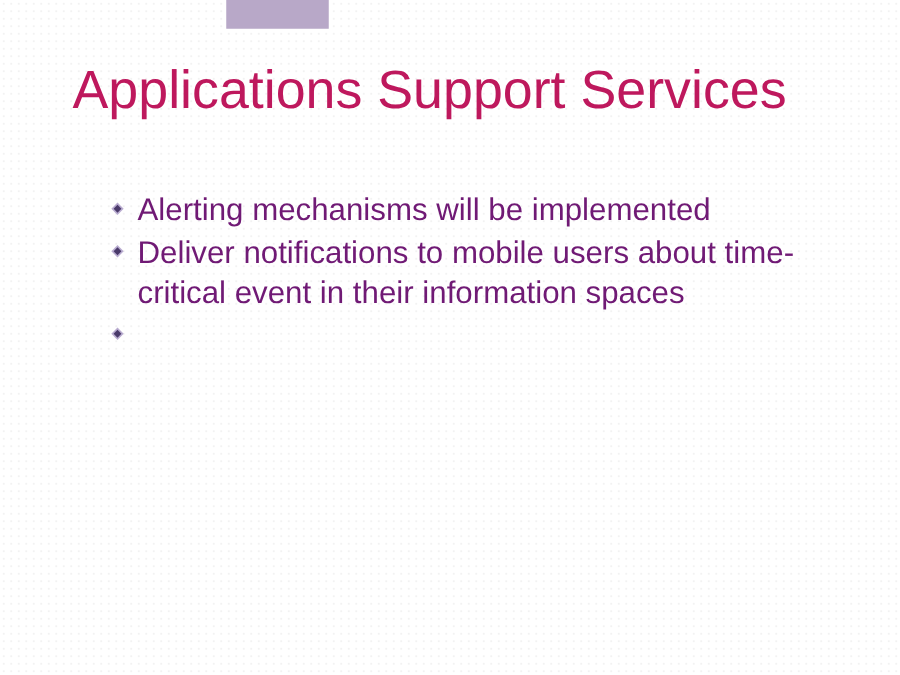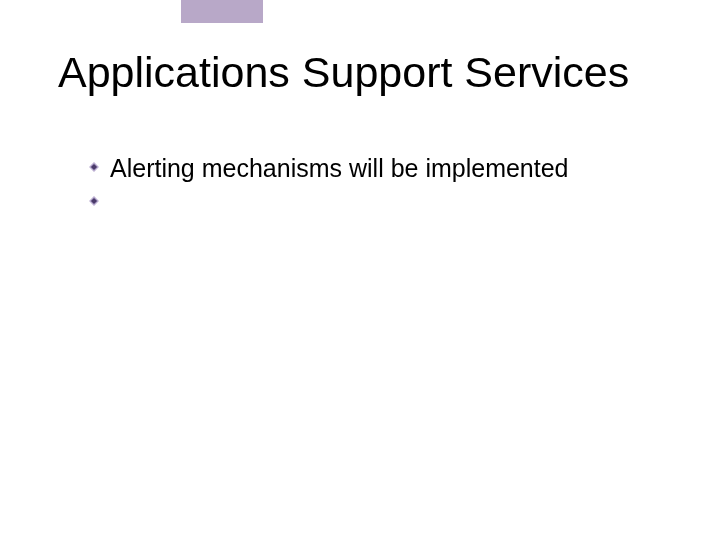--- a/index.html
+++ b/index.html
@@ -28,28 +28,28 @@
   }
   .slide{
     position:absolute;inset:0;
     box-sizing:border-box;
   }
   .title{
     position:absolute;
     left:58px;top:48px;
     font-family:"Trebuchet MS","Segoe UI",sans-serif;
     font-size:43px;
-    color:#000000;
+    color:#be185d;
     letter-spacing:0px;
     font-weight:400;
   }
   .body{
     position:absolute;
     left:88px;top:152px;right:60px;
-    color:#000000;
+    color:#701a75;
     font-size:25px;
     line-height:1.28;
   }
   .item{
     position:relative;
     padding-left:22px;
     margin-bottom:2px;
   }
   .bullet{
     position:absolute;
@@ -73,20 +73,29 @@
     <div class="item">
       <span class="bullet">
         <svg width="12" height="12" viewBox="0 0 12 12">
           <rect x="2.5" y="2.5" width="7" height="7" transform="rotate(45 6 6)" fill="#b9acd0"></rect>
           <rect x="3.8" y="3.8" width="4.4" height="4.4" transform="rotate(45 6 6)" fill="#4a3a6a"></rect>
         </svg>
       </span>
       <span>Alerting mechanisms will be implemented</span>
     </div>
 
+    <div class="item">
+      <span class="bullet">
+        <svg width="12" height="12" viewBox="0 0 12 12">
+          <rect x="2.5" y="2.5" width="7" height="7" transform="rotate(45 6 6)" fill="#b9acd0"></rect>
+          <rect x="3.8" y="3.8" width="4.4" height="4.4" transform="rotate(45 6 6)" fill="#4a3a6a"></rect>
+        </svg>
+      </span>
+      <span>Deliver notifications to mobile users about time-critical event in their information spaces</span>
+    </div>
 
     <div class="item">
       <span class="bullet">
         <svg width="12" height="12" viewBox="0 0 12 12">
           <rect x="2.5" y="2.5" width="7" height="7" transform="rotate(45 6 6)" fill="#b9acd0"></rect>
           <rect x="3.8" y="3.8" width="4.4" height="4.4" transform="rotate(45 6 6)" fill="#4a3a6a"></rect>
         </svg>
       </span>
     </div>
 

